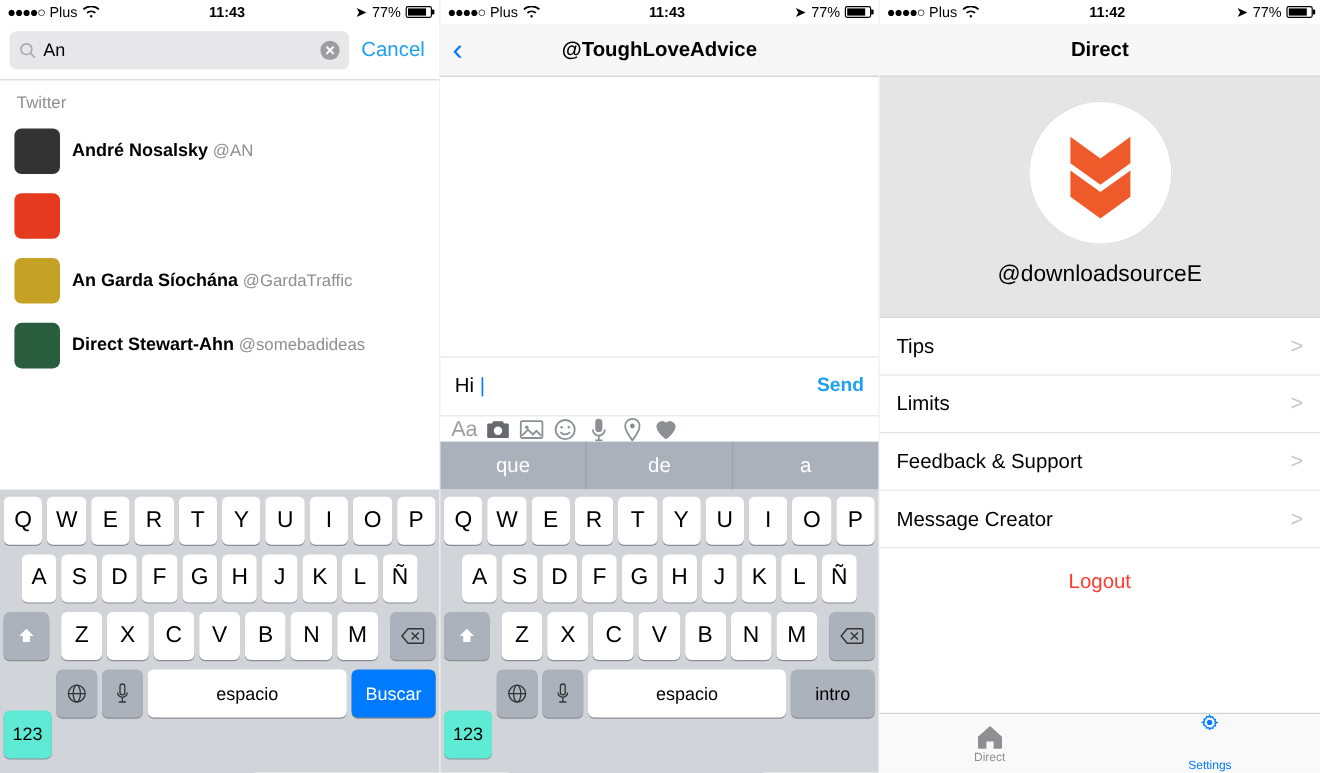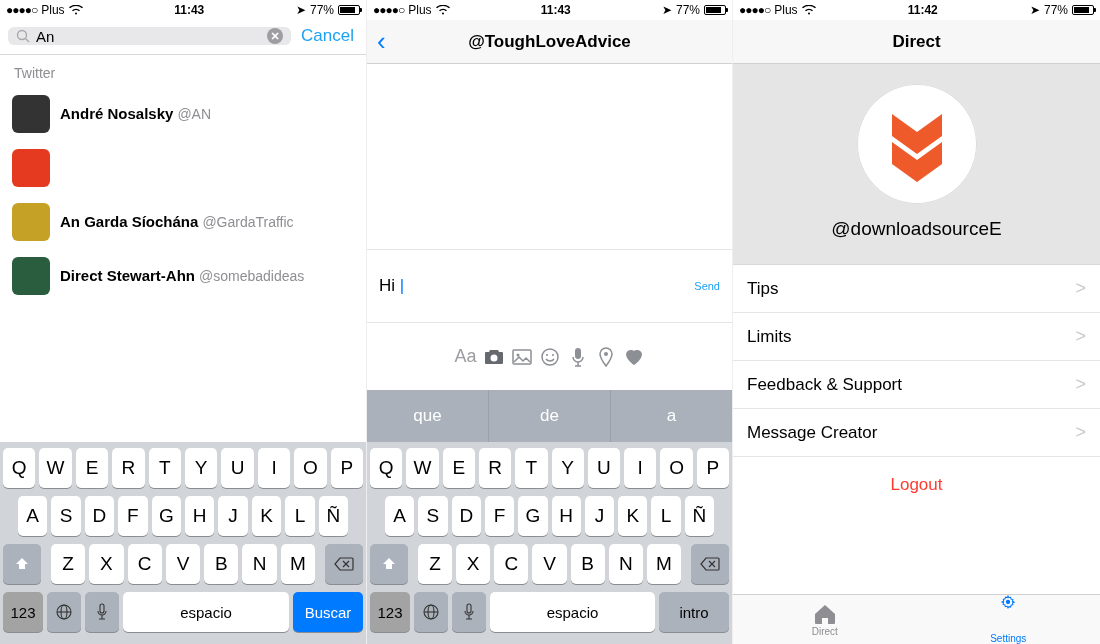--- a/index.html
+++ b/index.html
@@ -13,61 +13,61 @@
   .statusbar { height: 20px; font-size: 12px; font-weight: 500; display:flex; align-items:center; justify-content:space-between; padding: 0 6px; }
   .sb-left, .sb-right { display:flex; align-items:center; gap:4px; }
   .dots { letter-spacing: -1px; }
   .loc-arrow { display:inline-block; }
   .batt { width:22px; height:10px; border:1px solid #000; border-radius:2px; position:relative; display:inline-block;}
   .batt:after{content:"";position:absolute;right:-3px;top:2px;width:2px;height:4px;background:#000;border-radius:0 1px 1px 0;}
   .batt-fill{position:absolute;left:1px;top:1px;bottom:1px;width:75%;background:#000;}
 
   
   .search-row { display:flex; align-items:center; gap:0; padding: 6px 8px 8px 8px; background:#fff; border-bottom:1px solid #d9d9d9;}
-  .searchbox { flex:1; background:#e8e8ea; border-radius:6px; height:18px; display:flex; align-items:center; padding:0 8px; gap:6px;}
+  .searchbox { flex:1; background:#e8e8ea; border-radius:6px; height:32px; display:flex; align-items:center; padding:0 8px; gap:6px;}
   .searchbox svg{opacity:.5;}
   .search-input { flex:1; border:none; outline:none; background:transparent; font-size:15px; }
   .clear { width:16px;height:16px;border-radius:50%;background:#9d9da2;color:#fff;display:flex;align-items:center;justify-content:center;font-size:11px;font-weight:bold;}
   .cancel { color:#1da1f2; font-size:17px; padding:0 4px 0 10px; }
   .section-label { color:#8e8e93; font-size:14px; padding:10px 14px 6px; }
   .results { flex:1; overflow:hidden; }
   .result { display:flex; align-items:center; gap:10px; padding:8px 12px; }
   .avatar { width:38px;height:38px;border-radius:6px;background:#ccc;flex-shrink:0; display:flex;align-items:center;justify-content:center;font-size:18px;color:#fff;}
   .result .name { font-weight:700; font-size:15px; }
   .result .handle { color:#8e8e93; font-weight:400; font-size:14px; margin-left:4px;}
 
   
   .navbar { height:44px; background:#f7f7f8; border-bottom:1px solid #d0d0d3; display:flex; align-items:center; position:relative;}
   .navbar .back { color:#007aff; font-size:26px; padding:0 10px; font-weight:300;}
   .navbar .title { position:absolute; left:0;right:0;text-align:center; font-size:17px; font-weight:600; pointer-events:none;}
   .compose-blank { flex:1; background:#fff; }
-  .compose-input-row { display:flex; align-items:center; padding:26px 12px; border-top:1px solid #e5e5e5; }
+  .compose-input-row { display:flex; align-items:center; padding:14px 12px; border-top:1px solid #e5e5e5; }
   .caret { color:#007aff; animation:none; }
-  .send { color:#1da1f2; font-size:11px; font-weight:400;}
-  .attach-row { display:flex; justify-content:center; align-items:center; padding:23px 6px; color:#9d9da2; border-top:1px solid #e5e5e5; background:#fff;}
+  .send { color:#1da1f2; font-size:16px; font-weight:700;}
+  .attach-row { display:flex; justify-content:flex-start; align-items:center; padding:0 6px; color:#9d9da2; border-top:1px solid #e5e5e5; background:#fff;}
   .attach-row .ico { width:28px; display:flex; justify-content:center; }
 
   
-  .sugg { display:flex; height:52px; background:#aab1bb; }
+  .sugg { display:flex; height:40px; background:#aab1bb; }
   .sugg .s { flex:1; display:flex;align-items:center;justify-content:center;color:#fff;font-size:17px; border-right:1px solid #9aa1ab;}
   .sugg .s:last-child{border-right:none;}
 
   
   .kb { background:#d1d4d9; padding:6px 3px 4px; }
   .kb-row { display:flex; gap:4px; justify-content:center; margin-bottom:8px;}
   .key { flex:1; background:#fff; border-radius:5px; box-shadow:0 1px 0 #8a8d92; height:40px; display:flex;align-items:center;justify-content:center; font-size:19px; }
   .kb-row.r2 { padding:0 15px; }
   .key-dark { background:#acb2bc; color:#000; }
   .key-shift, .key-bksp { flex:0 0 38px; }
   .kb-row.r3 { }
   .kb-row.r4 .key { font-size:15px; }
   .key-space { flex:3.2; }
   .key-action { background:#007aff;color:#fff;flex:0 0 70px;}
   .key-intro { background:#acb2bc;flex:0 0 70px;}
-  .key-123 { flex:0 0 40px; background:#a3a3a3; font-size:14px;}
+  .key-123 { flex:0 0 40px; background:#5eead4; font-size:14px;margin-top:34px;}
   .key-globe, .key-mic { flex:0 0 34px; background:#acb2bc;}
   .key svg { pointer-events:none;}
 
   
   .navbar3 { height:44px; background:#f7f7f8; border-bottom:1px solid #d0d0d3; display:flex;align-items:center;justify-content:center;font-size:17px;font-weight:600;}
   .profile { background:#e5e5e5; display:flex;flex-direction:column;align-items:center;justify-content:center; padding:20px 0 24px; border-bottom:1px solid #d8d8d8;}
   .profile-av { width:120px;height:120px;border-radius:50%;background:#fff;display:flex;align-items:center;justify-content:center;margin-bottom:14px; box-shadow:0 0 0 1px #ddd inset;}
   .profile-handle { font-size:19px;}
   .cells { }
   .cell { display:flex;align-items:center;justify-content:space-between;padding:0 14px;height:48px;border-bottom:1px solid #e5e5e5;font-size:17px;}

